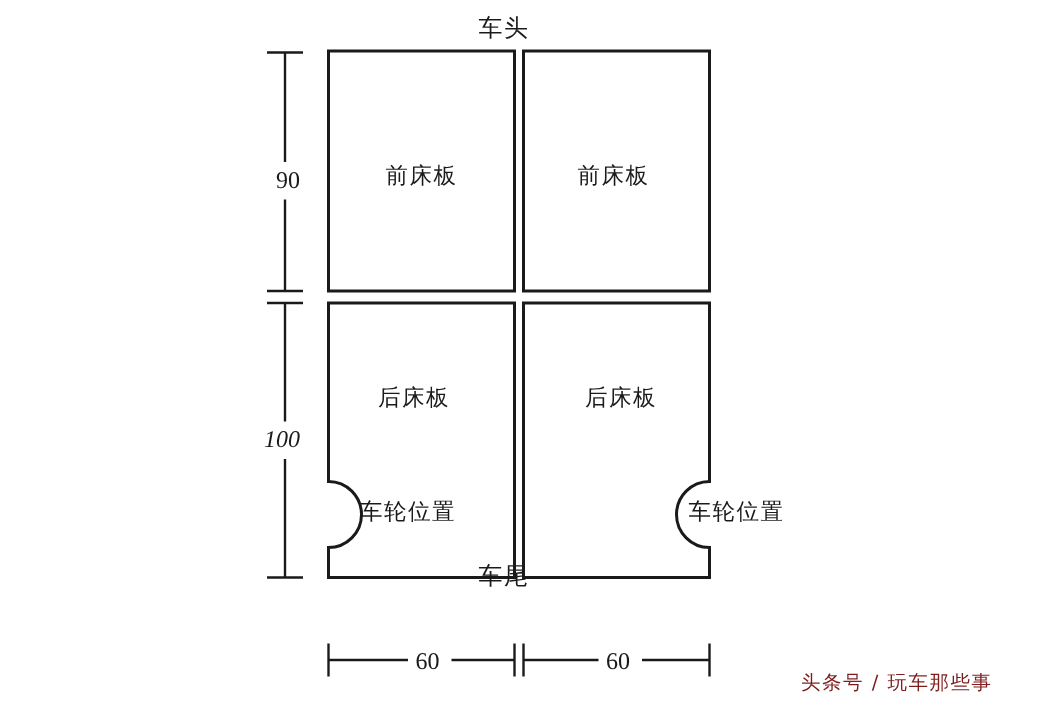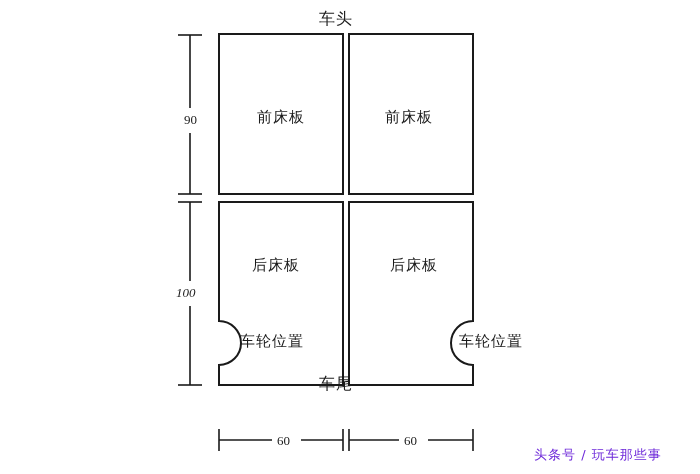--- a/index.html
+++ b/index.html
@@ -37,21 +37,21 @@
     color: #1a1a1a;
   }
   .cn-label {
     font-family: "DejaVu Sans", "Liberation Sans", sans-serif;
     font-size: 15px;
     letter-spacing: 1px;
     text-align: right;
   }
   .num-label {
     font-family: "Liberation Serif", "DejaVu Serif", serif;
-    font-size: 13px;
+    font-size: 16px;
   }
   .orient-label {
     font-family: "DejaVu Sans", "Liberation Sans", sans-serif;
     font-size: 16px;
     letter-spacing: 1px;
   }
   #label-vehicle-front { left: 319px; top: 11px; }
   #label-vehicle-rear  { left: 319px; top: 376px; }
   #label-front-board-left  { left: 257px; top: 110px; }
   #label-front-board-right { left: 385px; top: 110px; }
@@ -62,21 +62,21 @@
   #label-dim-90   { left: 184px; top: 113px; }
   #label-dim-100  { left: 176px; top: 286px; font-style: italic; }
   #label-dim-60-left  { left: 277px; top: 434px; }
   #label-dim-60-right { left: 404px; top: 434px; }
   #watermark {
     position: absolute;
     left: 534px;
     top: 446px;
     font-family: "DejaVu Sans", "Liberation Sans", sans-serif;
     font-size: 13px;
-    color: #6d28d9;
+    color: #7f1d1d;
     letter-spacing: 1px;
     white-space: nowrap;
   }
 </style>
 </head>
 <body>
 
 <div id="diagram-root">
 
   <svg class="diagram-svg" viewBox="0 0 700 474">

